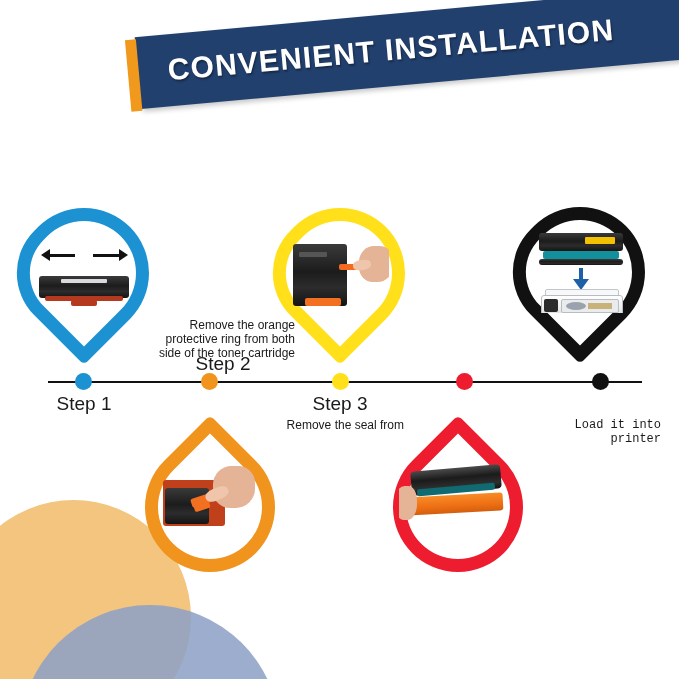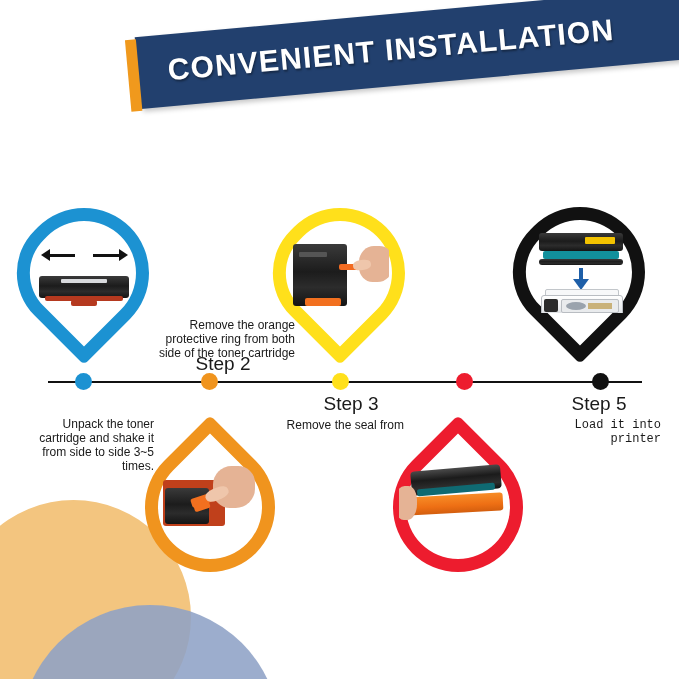--- a/index.html
+++ b/index.html
@@ -273,21 +273,21 @@
       <div class="arrow-head-l" style="left:6px; top:17px;"></div>
       <div class="arrow-h" style="left:58px; top:22px; width:26px;"></div>
       <div class="arrow-head-r" style="left:84px; top:17px;"></div>
 
       <div class="cart-body" style="left:4px; top:44px; width:90px; height:22px;"></div>
       <div class="cart-strip" style="left:26px; top:47px; width:46px; height:4px;"></div>
       <div class="cart-base-red" style="left:10px; top:64px; width:78px; height:5px;"></div>
       <div class="cart-base-red" style="left:36px; top:68px; width:26px; height:6px;"></div>
     </div>
   </div>
-  <div class="step-desc" style="left:14px; top:417px; width:140px;">Unpack the toner cartridge and shake it from side to side 3~5 times.</div>
+  <div class="step-label" style="left:23px; top:393px; width:122px;">Step 1</div>
 
   <div class="pin pin-up" style="left:135px; top:398px;">
     <div class="pin-shape" style="border-color:#F0941E; top:44px;"></div>
     <div class="pin-photo" style="top:64px;">
 
       <div class="body-orange" style="left:2px; top:18px; width:62px; height:46px; background:#C0401B;"></div>
       <div class="cart-body" style="left:4px; top:26px; width:44px; height:36px;"></div>
       <div class="ring-orange" style="left:30px; top:34px; width:20px; height:9px; transform:rotate(-18deg);"></div>
       <div class="ring-orange" style="left:33px; top:41px; width:16px; height:7px; transform:rotate(-18deg);"></div>
 
@@ -302,21 +302,21 @@
     <div class="pin-shape" style="border-color:#FFE01B;"></div>
     <div class="pin-photo">
       <div class="cart-body" style="left:2px; top:12px; width:54px; height:62px;"></div>
       <div class="cart-strip" style="left:8px; top:20px; width:28px; height:5px; background:#555;"></div>
       <div class="ring-orange" style="left:14px; top:66px; width:36px; height:8px;"></div>
       <div class="tape-orange" style="left:48px; top:32px; width:32px; height:6px;"></div>
       <div class="hand" style="left:68px; top:14px; width:34px; height:36px;"></div>
       <div class="finger" style="left:62px; top:28px; width:18px; height:10px; transform:rotate(-8deg);"></div>
     </div>
   </div>
-  <div class="step-label" style="left:292px; top:393px; width:118px;">Step 3</div>
+  <div class="step-label" style="left:281px; top:393px; width:118px;">Step 3</div>
   <div class="step-desc" style="left:276px; top:418px; width:128px;">Remove the seal from</div>
 
   <div class="pin pin-up" style="left:383px; top:398px;">
     <div class="pin-shape" style="border-color:#ED1C2E; top:44px;"></div>
     <div class="pin-photo" style="top:62px; left:16px; width:118px;">
       <div class="drum-black" style="left:12px; top:8px; width:90px; height:24px; transform:rotate(-5deg);"></div>
       <div class="drum-teal" style="left:18px; top:26px; width:78px; height:7px; transform:rotate(-5deg);"></div>
       <div class="body-orange" style="left:6px; top:35px; width:98px; height:18px; transform:rotate(-3deg);"></div>
       <div class="hand" style="left:-4px; top:26px; width:22px; height:34px;"></div>
     </div>
@@ -336,16 +336,15 @@
 
       <div class="printer-top" style="left:14px; top:58px; width:72px; height:8px;"></div>
       <div class="printer-body" style="left:10px; top:64px; width:80px; height:20px;"></div>
       <div class="printer-panel" style="left:13px; top:68px; width:14px; height:13px;"></div>
       <div class="printer-tray" style="left:30px; top:68px; width:56px; height:12px;">
         <div style="position:absolute;left:4px;top:2px;width:20px;height:8px;background:#9aa3ad;border-radius:50%;"></div>
         <div style="position:absolute;left:26px;top:3px;width:24px;height:6px;background:#c9b27a;"></div>
       </div>
     </div>
   </div>
-  <div class="step-label" style="left:540px; top:393px; width:118px;">Step 5</div>
   <div class="step-desc" style="left:537px; top:418px; width:124px;font-family:Liberation Mono, monospace;">Load it into printer</div>
 
 </div>
 
 </body></html>

